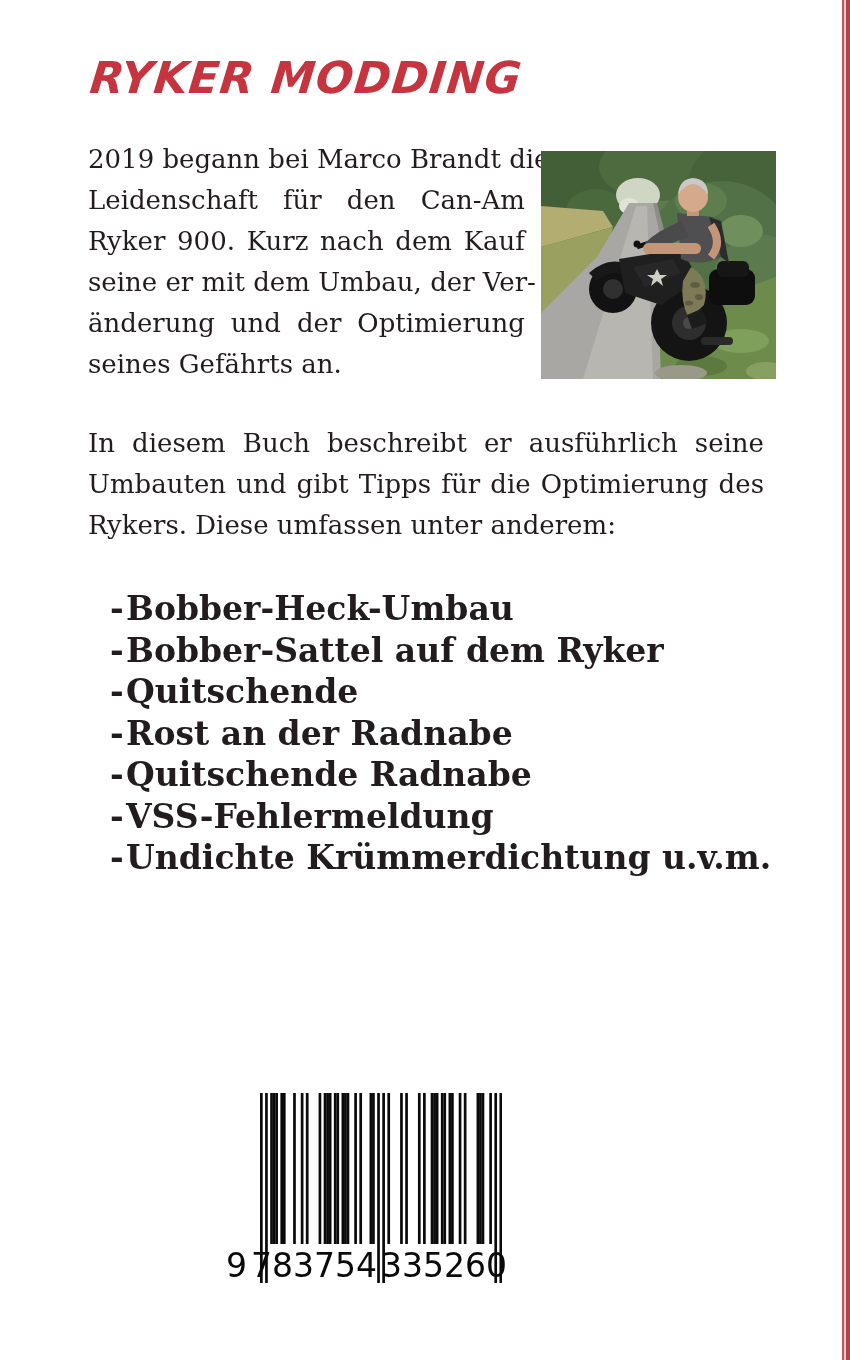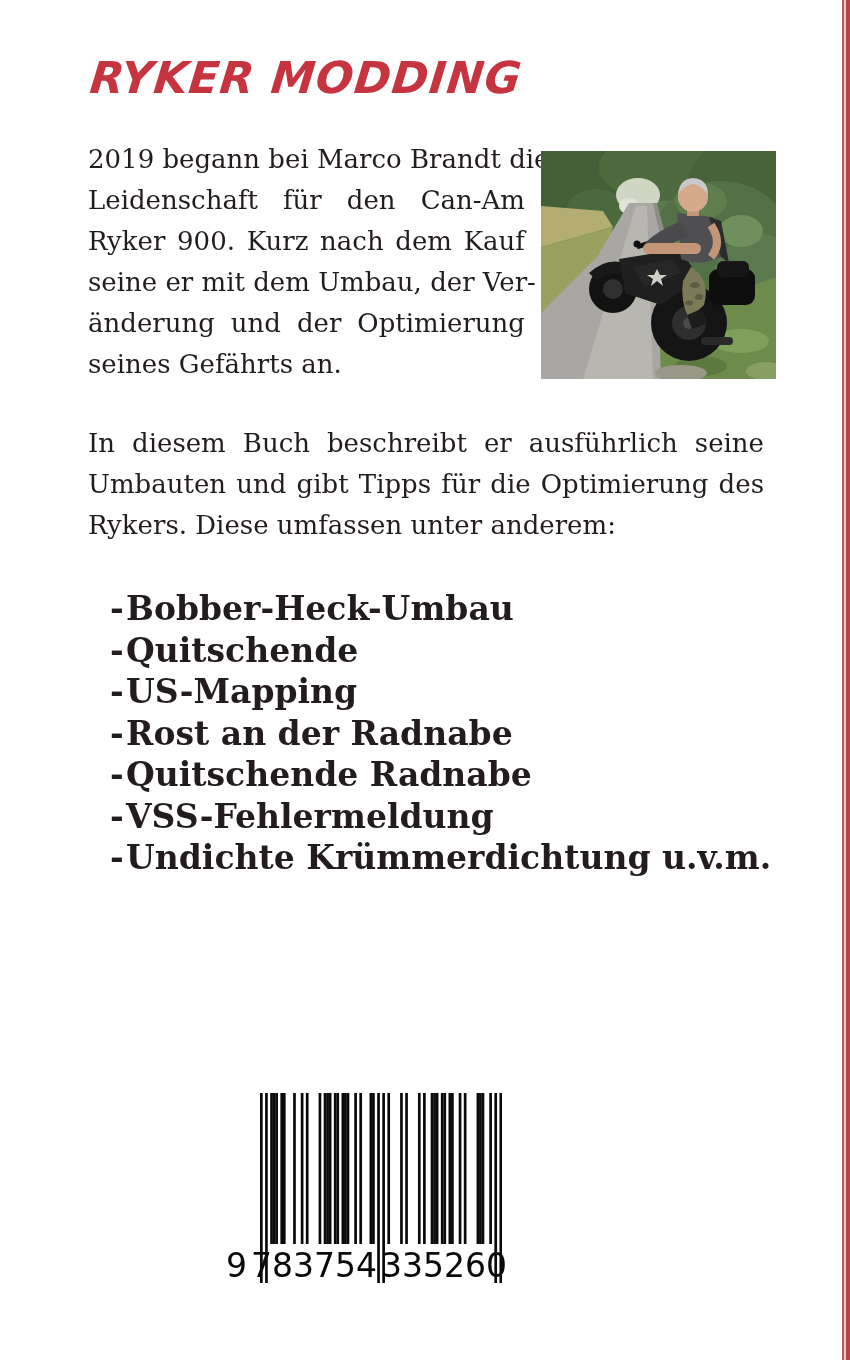--- a/index.html
+++ b/index.html
@@ -168,22 +168,22 @@
 </div>
 
 <div class="description-text">
   <div class="jline">In diesem Buch beschreibt er ausführlich seine</div>
   <div class="jline">Umbauten und gibt Tipps für die Optimierung des</div>
   <div class="jline jlast">Rykers. Diese umfassen unter anderem:</div>
 </div>
 
 <div class="mods-list">
   <div class="mod"><span class="dash">-</span><span>Bobber-Heck-Umbau</span></div>
+  <div class="mod"><span class="dash">-</span><span>Bobber-Sattel auf dem Ryker</span></div>
   <div class="mod"><span class="dash">-</span><span>Quitschende</span></div>
-  <div class="mod"><span class="dash">-</span><span>US-Mapping</span></div>
   <div class="mod"><span class="dash">-</span><span>Rost an der Radnabe</span></div>
   <div class="mod"><span class="dash">-</span><span>Quitschende Radnabe</span></div>
   <div class="mod"><span class="dash">-</span><span>VSS-Fehlermeldung</span></div>
   <div class="mod"><span class="dash">-</span><span>Undichte Krümmerdichtung u.v.m.</span></div>
 </div>
 
 <svg id="barcode-svg" class="barcode-bars" viewBox="0 0 242 190" preserveAspectRatio="none">
     <rect x="0.00" y="0" width="2.70" height="190"></rect>
     <rect x="5.09" y="0" width="2.70" height="190"></rect>
     <rect x="10.19" y="0" width="2.70" height="151"></rect>

